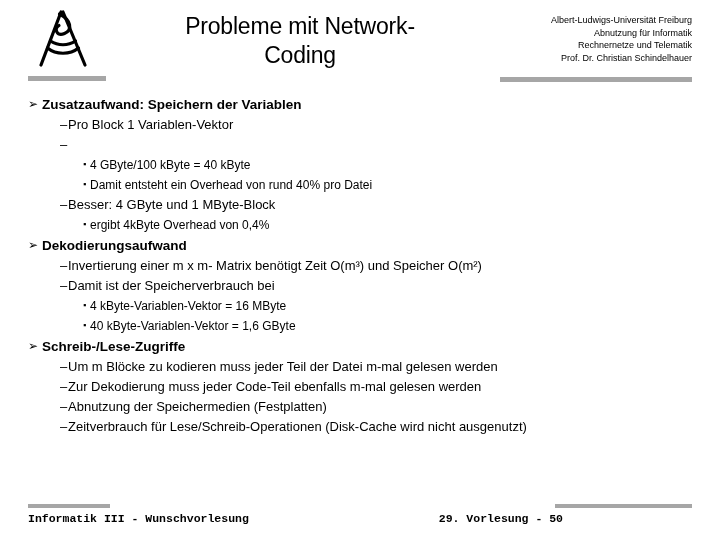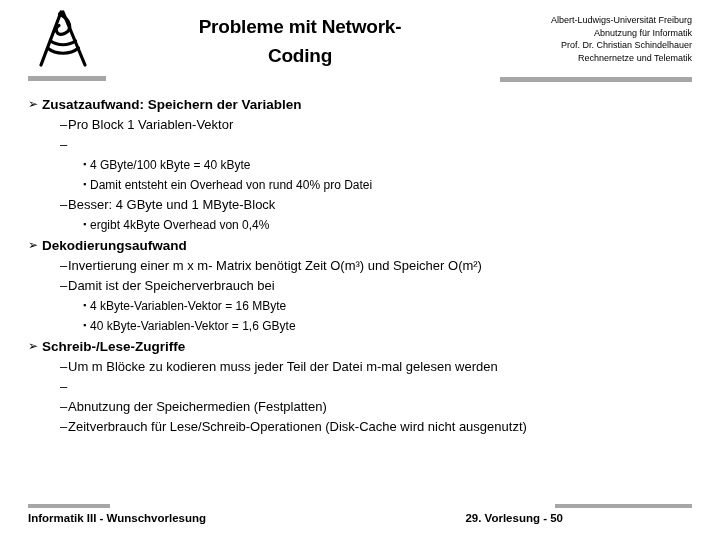--- a/index.html
+++ b/index.html
@@ -38,22 +38,22 @@
     width: 78px;
     height: 5px;
     background: #a6a6a6;
   }
   #slide-title {
     position: absolute;
     left: 120px;
     top: 12px;
     width: 360px;
     text-align: center;
-    font-size: 19px;
-    font-weight: bold;
+    font-size: 23px;
+    font-weight: normal;
     line-height: 29px;
     letter-spacing: -0.2px;
   }
   #institution-block {
     position: absolute;
     right: 28px;
     top: 14px;
     width: 210px;
     text-align: right;
     font-size: 9px;
@@ -139,20 +139,21 @@
     margin-left: 7px;
   }
 
   
   #slide-footer {
     position: absolute;
     left: 0;
     top: 498px;
     width: 591px;
     height: 42px;
+    font-family: Liberation Mono, monospace;
   }
   #footer-rule-left {
     position: absolute;
     left: 28px;
     top: 6px;
     width: 82px;
     height: 4px;
     background: #a6a6a6;
   }
   #footer-rule-right {
@@ -199,43 +200,43 @@
   <div id="header-rule-left"></div>
 
   <div id="slide-title">
     <span>Probleme mit Network-</span><br>
     <span>Coding</span>
   </div>
 
   <div id="institution-block">
     <div>Albert-Ludwigs-Universität Freiburg</div>
     <div>Abnutzung für Informatik</div>
+    <div>Rechnernetze und Telematik</div>
     <div>Prof. Dr. Christian Schindelhauer</div>
-    <div>Rechnernetze und Telematik</div>
   </div>
 
   <div id="header-rule-right"></div>
 </div>
 
 <div id="slide-body">
     <div class="bullet-line lvl1"><span class="marker">➢</span><span class="text">Zusatzaufwand: Speichern der Variablen</span></div>
     <div class="bullet-line lvl2"><span class="marker">–</span><span class="text">Pro Block 1 Variablen-Vektor</span></div>
     <div class="bullet-line lvl2"><span class="marker">–</span></div>
     <div class="bullet-line lvl3"><span class="marker">▪</span><span class="text">4 GByte/100 kByte = 40 kByte</span></div>
     <div class="bullet-line lvl3"><span class="marker">▪</span><span class="text">Damit entsteht ein Overhead von rund 40% pro Datei</span></div>
     <div class="bullet-line lvl2"><span class="marker">–</span><span class="text">Besser: 4 GByte und 1 MByte-Block</span></div>
     <div class="bullet-line lvl3"><span class="marker">▪</span><span class="text">ergibt 4kByte Overhead von 0,4%</span></div>
     <div class="bullet-line lvl1"><span class="marker">➢</span><span class="text">Dekodierungsaufwand</span></div>
     <div class="bullet-line lvl2"><span class="marker">–</span><span class="text">Invertierung einer m x m- Matrix benötigt Zeit O(m³) und Speicher O(m²)</span></div>
     <div class="bullet-line lvl2"><span class="marker">–</span><span class="text">Damit ist der Speicherverbrauch bei</span></div>
     <div class="bullet-line lvl3"><span class="marker">▪</span><span class="text">4 kByte-Variablen-Vektor = 16 MByte</span></div>
     <div class="bullet-line lvl3"><span class="marker">▪</span><span class="text">40 kByte-Variablen-Vektor = 1,6 GByte</span></div>
     <div class="bullet-line lvl1"><span class="marker">➢</span><span class="text">Schreib-/Lese-Zugriffe</span></div>
     <div class="bullet-line lvl2"><span class="marker">–</span><span class="text">Um m Blöcke zu kodieren muss jeder Teil der Datei m-mal gelesen werden</span></div>
-    <div class="bullet-line lvl2"><span class="marker">–</span></div>
+    <div class="bullet-line lvl2"><span class="marker">–</span><span class="text">Zur Dekodierung muss jeder Code-Teil ebenfalls m-mal gelesen werden</span></div>
     <div class="bullet-line lvl2"><span class="marker">–</span><span class="text">Abnutzung der Speichermedien (Festplatten)</span></div>
     <div class="bullet-line lvl2"><span class="marker">–</span><span class="text">Zeitverbrauch für Lese/Schreib-Operationen (Disk-Cache wird nicht ausgenutzt)</span></div>
   </div>
 
 <div id="slide-footer">
   <div id="footer-rule-left"></div>
   <div id="footer-rule-right"></div>
   <div id="footer-left-text">Informatik III - Wunschvorlesung</div>
   <div id="footer-right-text">29. Vorlesung - 50</div>
 </div>

